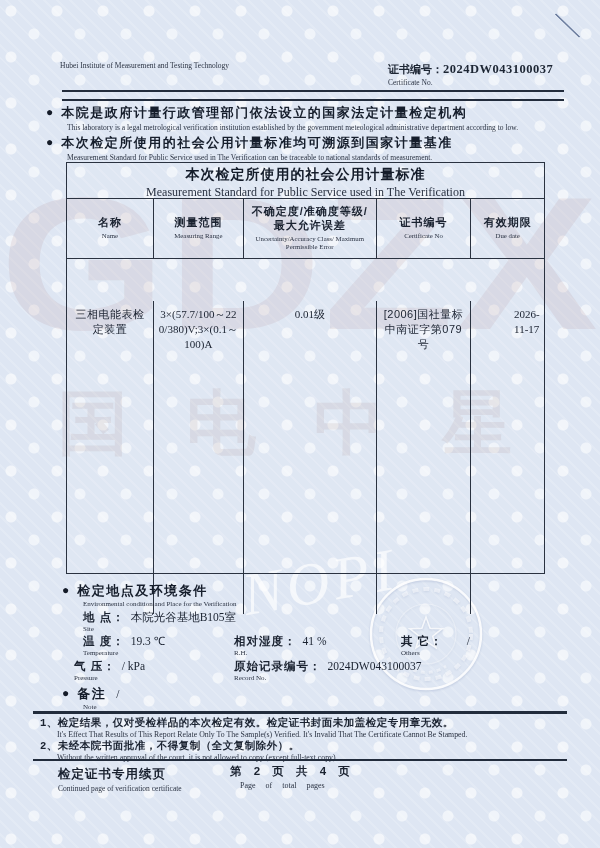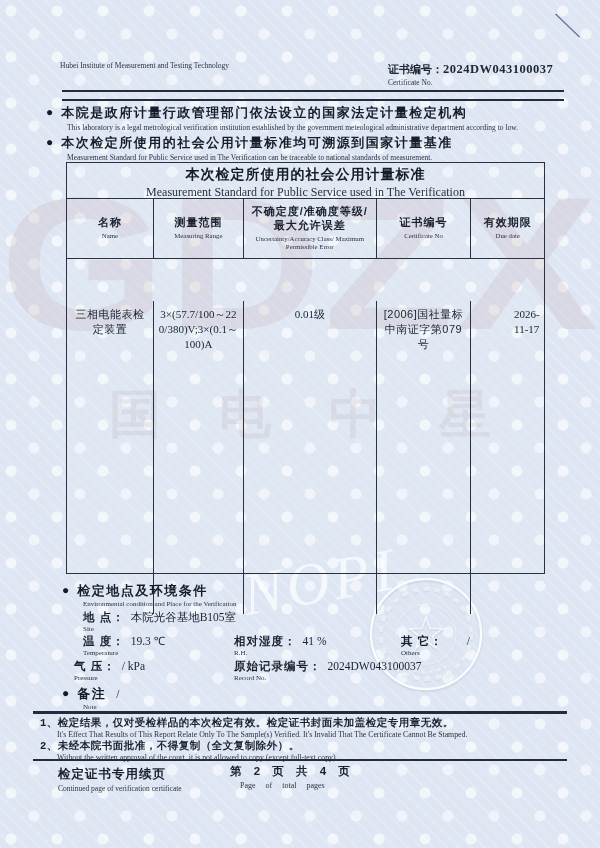--- a/index.html
+++ b/index.html
@@ -53,21 +53,21 @@
   .rule{left:33px;width:534px;height:2.5px;background:#222c3c;}
   .note-zh{font-size:10.5px;font-weight:bold;letter-spacing:.5px;color:#1a2230;font-family:Liberation Mono, monospace;}
   .note-en{font-size:7.8px;color:#2a3242;}
   .foot-zh{font-size:12.5px;font-weight:bold;letter-spacing:1px;color:#1a2230;}
   .foot-en{font-size:7.5px;color:#2a3242;margin-top:1px;}
   .page-zh{font-size:11.5px;font-weight:bold;word-spacing:5px;letter-spacing:2px;color:#1a2230;}
   .page-en{font-size:8px;color:#2a3242;word-spacing:8px;margin-top:2px;margin-left:10px;}
   
   .wm{pointer-events:none;}
   .wm-letters{left:0;top:168px;width:100%;text-align:center;font-family:"Liberation Sans",sans-serif;font-weight:bold;font-size:190px;line-height:1;letter-spacing:2px;color:rgba(178,142,148,.16);transform:scaleX(1.12);}
-  .wm-hanzi{left:0;top:388px;width:100%;text-align:center;font-family:"Liberation Sans",sans-serif;font-weight:bold;font-size:52px;line-height:1;letter-spacing:58px;text-indent:58px;color:rgba(170,140,142,.15);}
+  .wm-hanzi{left:0;top:388px;width:100%;text-align:left;font-family:"Liberation Sans",sans-serif;font-weight:bold;font-size:70px;line-height:1;letter-spacing:58px;text-indent:58px;color:rgba(170,140,142,.15);}
   .wm-ghost{left:242px;top:548px;font-size:60px;font-style:italic;font-family:"Liberation Serif",serif;color:rgba(255,255,255,.66);transform:rotate(-10deg);letter-spacing:4px;}
   .seal{left:366px;top:574px;filter:drop-shadow(0.5px 1px 0.8px rgba(142,158,190,.45));opacity:.9;}
   .scratch{left:556px;top:13px;width:34px;height:0;border-top:2px solid rgba(70,90,130,.75);transform:rotate(44deg);transform-origin:left top;border-radius:2px;}
 </style>
 </head>
 <body>
 
 <div class="page">
 
   <div class="abs wm wm-letters">GDZX</div>

